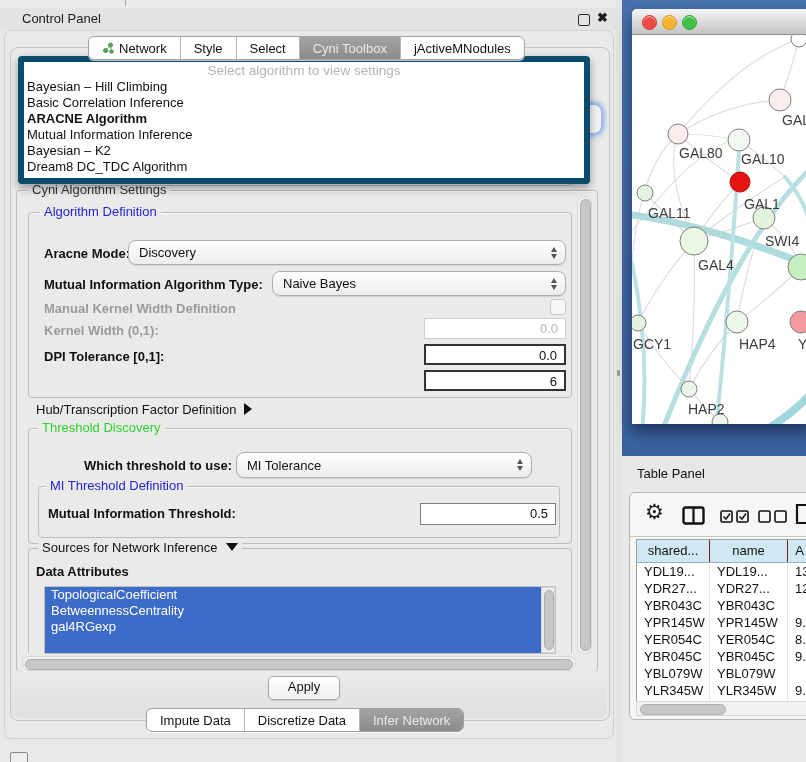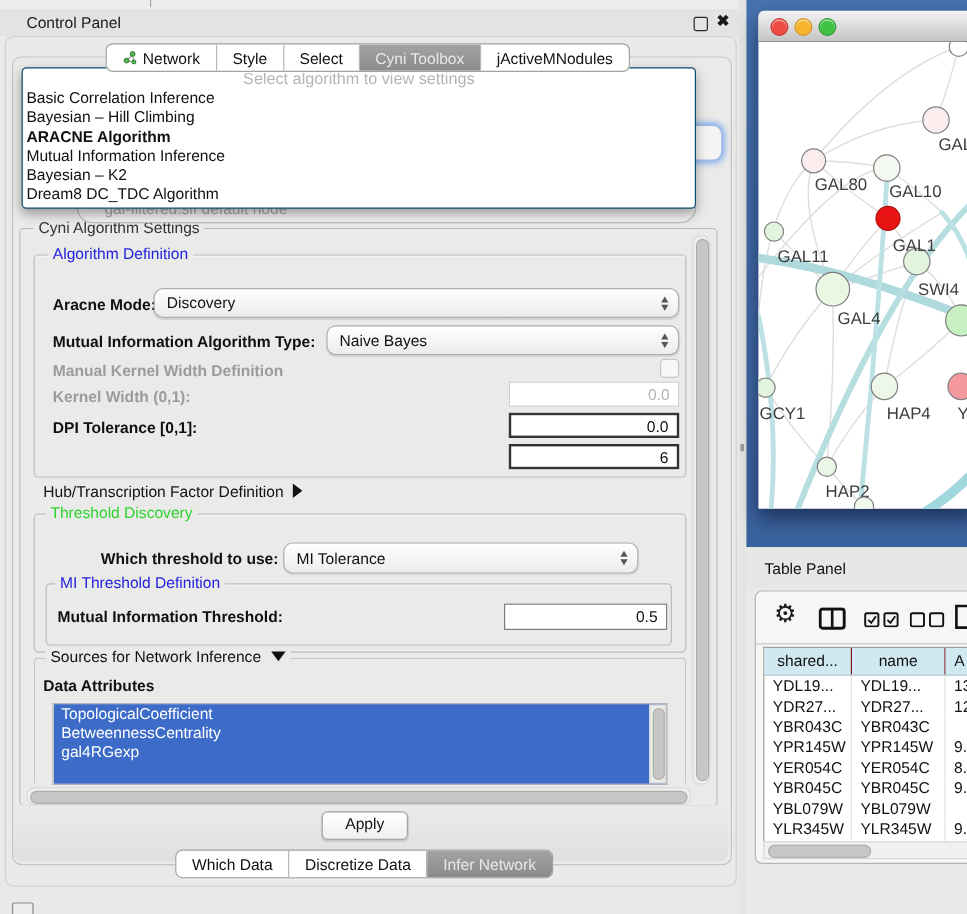--- a/index.html
+++ b/index.html
@@ -27,21 +27,21 @@
   .f-strong{border:2px solid #333}
   .f-light{border:1px solid #cfcfcd;color:#b4b4b2}
   .f-mid{border:1px solid #7f7f7d}
   
   .seg{position:absolute;display:flex;background:#fff;border:1px solid #a2a2a0;border-radius:6px;
        overflow:hidden;height:22px;z-index:40;box-shadow:0 1px 0 rgba(255,255,255,.7)}
   .seg .tab{display:flex;align-items:center;gap:5px;padding:0 13px;border-right:1px solid #b7b7b5;cursor:default;white-space:nowrap}
   .seg .tab:last-child{border-right:none}
   .seg .tab.selected{background:linear-gradient(#a3a3a1,#8b8b89);color:#e9e9e7}
   
-  .popup{position:absolute;left:18px;top:56px;width:560px;background:#fff;border:1px solid #0c4a6e;
+  .popup{position:absolute;left:18px;top:56px;width:560px;background:#fff;border:6px solid #0c4a6e;
          border-radius:4px;box-shadow:0 4px 10px rgba(0,0,0,.35);z-index:30;padding-bottom:3px}
   .popup-head{height:17px;line-height:17px;text-align:center;color:#b4b4b2;font-size:13.5px}
   .popup-item{height:16px;line-height:16px;padding-left:3px}
   .popup-item.sel{font-weight:bold}
   
   .attr-item{height:16px;line-height:16px;background:#3d6cc8;color:#fff;padding-left:6px;white-space:nowrap}
   
   .sb-track{position:absolute;background:#f0f0ee;border:1px solid #d8d8d6;border-radius:7px}
   .sb-thumb{position:absolute;background:#c7c7c5;border:1px solid #adadab;border-radius:6px}
   
@@ -100,22 +100,22 @@
   <div class="abs" style="left:520px;top:104px;width:80px;height:28px;background:#f4f4f2;border:1px solid #9db9e6;border-radius:8px;
               box-shadow:0 0 5px 2px rgba(96,150,240,.75);z-index:5"></div>
   <div class="abs" style="left:64px;top:160px;width:516px;height:26px;background:#f1f1ef;border:1px solid #bcbcba;border-radius:13px;z-index:5;
               display:flex;align-items:center;padding-left:22px;box-sizing:border-box">
     <span style="color:#a9a9a7">gal-filtered.sif default node</span>
   </div>
 
   <div class="popup">
     <div class="popup-head">Select algorithm to view settings</div>
     <div>
+        <div class="popup-item">Bayesian – Hill Climbing</div>
         <div class="popup-item">Basic Correlation Inference</div>
-        <div class="popup-item">Bayesian – Hill Climbing</div>
         <div class="popup-item sel">ARACNE Algorithm</div>
         <div class="popup-item">Mutual Information Inference</div>
         <div class="popup-item">Bayesian – K2</div>
         <div class="popup-item">Dream8 DC_TDC Algorithm</div>
       </div>
   </div>
 
   <div class="gb" style="left:16px;top:190px;width:580px;height:480px;background:#eaeae8"></div>
   <span class="gb-title" style="left:28px;top:183px;color:#333">Cyni Algorithm Settings</span>
 
@@ -194,21 +194,21 @@
   </div>
   <div class="sb-track" style="left:22px;top:656px;width:552px;height:13px">
     <div class="sb-thumb" style="left:2px;top:1.5px;width:546px;height:9px"></div>
   </div>
 
   <div class="abs" style="left:11px;top:671px;width:596px;height:47px;background:linear-gradient(#eaeae8,#e0e0de);border-radius:0 0 8px 8px"></div>
   <div class="btn" style="left:268px;top:676px;width:70px;height:22px">Apply</div>
 
   <div class="seg" style="left:146px;top:708px">
     <div class="tab">
-        <span>Which Data</span>
+        <span>Impute Data</span>
       </div>
     <div class="tab">
         <span>Discretize Data</span>
       </div>
     <div class="tab selected">
         <span>Infer Network</span>
       </div>
   </div>
 
   <div class="abs" style="left:10px;top:752px;width:16px;height:14px;background:#ededeb;border:1px solid #8a8a88;border-radius:2px"></div>

